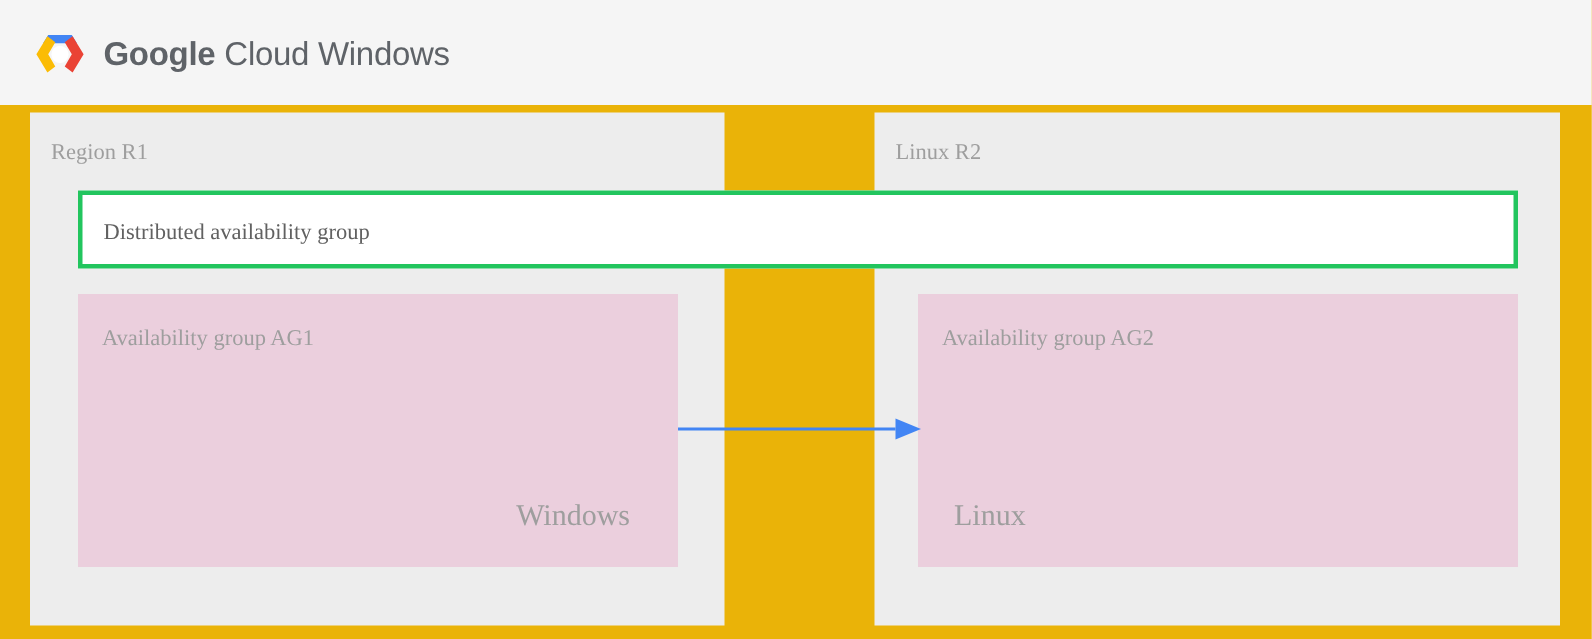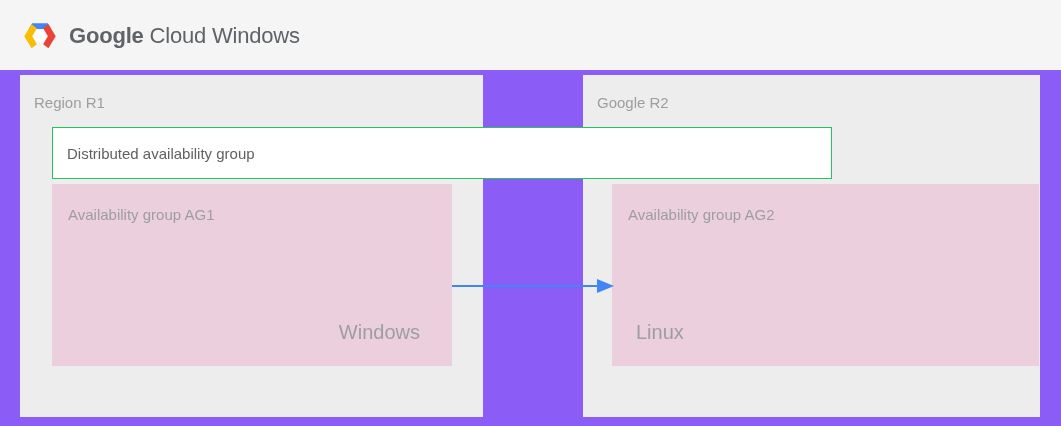--- a/index.html
+++ b/index.html
@@ -40,21 +40,22 @@
     gap: 6px;
   }
   #brand-text .bold-word { font-weight: bold; color: #5f6368; }
   #brand-text .light-word { font-weight: normal; color: #5f6368; }
 
   
   #diagram {
     position: absolute;
     left: 0; top: 70px;
     width: 1061px; height: 356px;
-    background: #8b5cf6;
+    background: #eab308;
+    font-family: Liberation Serif, serif;
   }
 
   
   .region-panel {
     position: absolute;
     background: #ededed;
   }
   #region-r1-panel { left: 20px;  top: 5px; width: 463px; height: 342px; }
   #region-r2-panel { left: 583px; top: 5px; width: 457px; height: 342px; }
 
@@ -65,46 +66,46 @@
     color: #9e9e9e;
     white-space: nowrap;
   }
   #region-r1-label { left: 14px; }
   #region-r2-label { left: 14px; }
 
   
   #dag-box {
     position: absolute;
     left: 52px; top: 57px;
-    width: 780px; height: 52px;
+    width: 960px; height: 52px;
     background: #ffffff;
-    border: 1px solid #22c55e;
+    border: 3px solid #22c55e;
     box-sizing: border-box;
   }
   #dag-label {
     position: absolute;
     left: 14px; top: 0;
     height: 50px;
     display: flex;
     align-items: center;
     font-size: 15px;
     color: #616161;
     white-space: nowrap;
   }
 
   
   .ag-box {
     position: absolute;
     background: #ebcfdd;
-    top: 114px;
+    top: 126px;
     height: 182px;
     text-align: right;
   }
   #ag1-box { left: 52px;  width: 400px; }
-  #ag2-box { left: 612px; width: 400px; padding-left: 27px; }
+  #ag2-box { left: 612px; width: 400px; }
 
   .ag-title {
     position: absolute;
     left: 16px; top: 22px;
     font-size: 15px;
     color: #9e9e9e;
     white-space: nowrap;
   }
   .os-label {
     position: absolute;
@@ -142,21 +143,21 @@
   </div>
 </div>
 
 <div id="diagram">
 
   <div id="region-r1-panel" class="region-panel">
     <div id="region-r1-label" class="region-label">Region R1</div>
   </div>
 
   <div id="region-r2-panel" class="region-panel">
-    <div id="region-r2-label" class="region-label">Google R2</div>
+    <div id="region-r2-label" class="region-label">Linux R2</div>
   </div>
 
   <div id="dag-box">
     <div id="dag-label">Distributed availability group</div>
   </div>
 
   <div id="ag1-box" class="ag-box">
     <div class="ag-title">Availability group AG1</div>
     <div id="ag1-os-label" class="os-label">Windows</div>
   </div>

